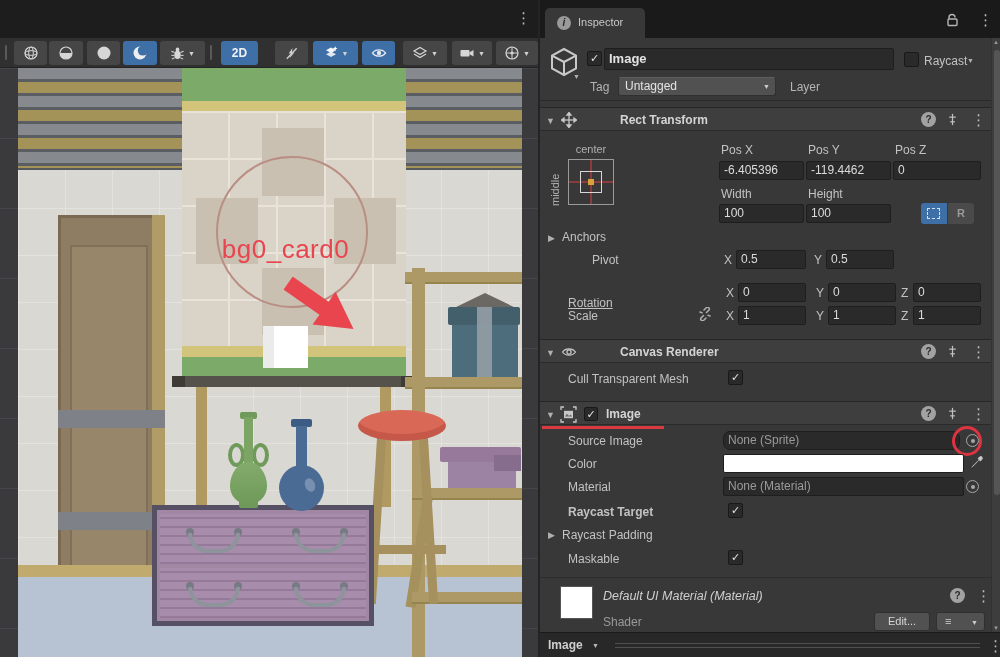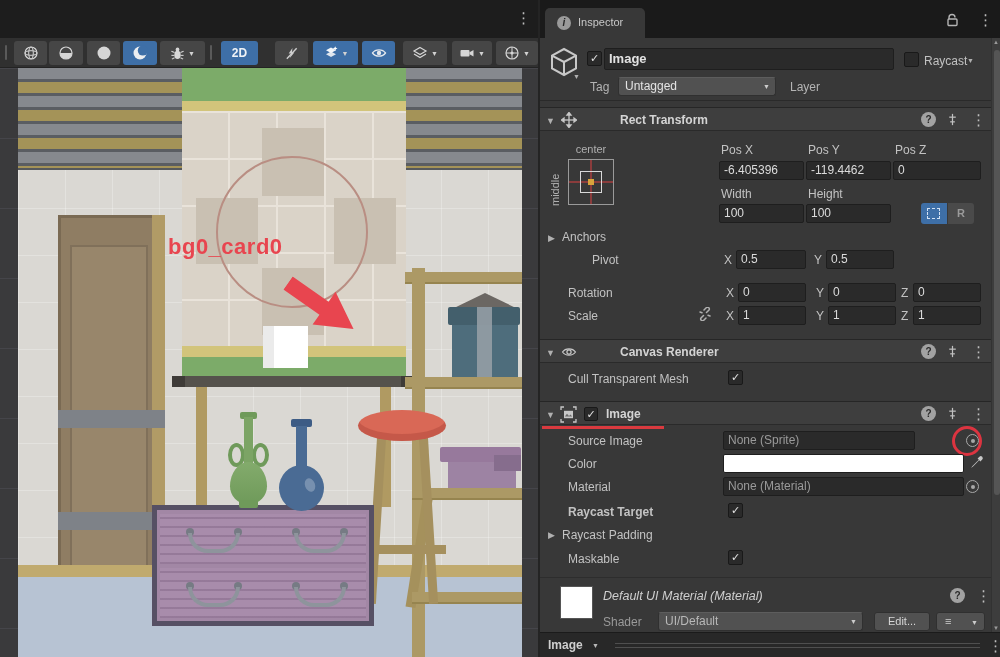--- a/index.html
+++ b/index.html
@@ -27,21 +27,21 @@
   .wall-grid { background-image:linear-gradient(90deg,rgba(255,255,255,.25) 1px,transparent 1px),
     linear-gradient(0deg,rgba(255,255,255,.25) 1px,transparent 1px); background-size:47px 47px; }
   .slats { background-image:repeating-linear-gradient(180deg,
     #86898e 0 11px,#5a5d62 11px 14px,#a49358 14px 25px,#5a5d62 25px 28px);
     border-bottom:2px solid #55585c; }
   .grain { background-image:repeating-linear-gradient(0deg, rgba(94,66,99,.25) 0 2px, transparent 2px 9px); }
   .handle-arc { position:absolute; left:2px; top:5px; width:52px; height:20px;
     border:4px solid #8e949c; border-top:none; border-radius:0 0 26px 26px; }
   .screw { position:absolute; top:0; width:8px; height:8px; border-radius:50%; background:#767b84; }
 
-  .annot-label { color:#e8454f; font-weight:700; font-size:22px; letter-spacing:.5px; }
+  .annot-label { color:#e8454f; font-weight:400; font-size:26px; letter-spacing:.5px; text-align:center; }
 
   
   #inspector { position:absolute; left:540px; top:0; width:460px; height:657px; background:#383838; }
   .insp-tabbar { position:absolute; left:0; top:0; width:460px; height:38px; background:#1a1a1a; }
   .insp-tab { position:absolute; left:5px; top:8px; width:100px; height:30px; background:#383838;
     border-radius:5px 5px 0 0; }
   .i-lbl { position:absolute; color:#c2c2c2; font-size:12px; line-height:14px; white-space:nowrap; }
   .i-field { position:absolute; background:#2a2a2a; border:1px solid #1e1e1e; border-radius:2px;
     color:#dcdcdc; font-size:12px; line-height:16px; padding:0 4px; height:19px;
     overflow:hidden; white-space:nowrap; }
@@ -343,21 +343,21 @@
 
     <span class="fold" style="left:8px; top:233px;">▶</span>
     <span class="i-lbl" style="left:22px; top:230px;">Anchors</span>
 
     <span class="i-lbl" style="left:28px; top:253px;margin-left:24px;">Pivot</span>
     <span class="i-lbl" style="left:184px; top:253px;">X</span>
     <div class="i-field" style="left:196px; top:250px; width:70px;">0.5</div>
     <span class="i-lbl" style="left:274px; top:253px;">Y</span>
     <div class="i-field" style="left:286px; top:250px; width:68px;">0.5</div>
 
-    <span class="i-lbl" style="left:28px; top:286px;">Rotation</span>
+    <span class="i-lbl" style="left:28px; top:296px;text-decoration:underline;">Rotation</span>
     <span class="i-lbl" style="left:186px; top:286px;">X</span>
     <div class="i-field" style="left:198px; top:283px; width:68px;">0</div>
     <span class="i-lbl" style="left:276px; top:286px;">Y</span>
     <div class="i-field" style="left:288px; top:283px; width:68px;">0</div>
     <span class="i-lbl" style="left:361px; top:286px;">Z</span>
     <div class="i-field" style="left:373px; top:283px; width:68px;">0</div>
 
     <span class="i-lbl" style="left:28px; top:309px;">Scale</span>
     <span class="abs" style="left:158px; top:307px;">
       <svg width="14" height="14" viewBox="0 0 14 14" stroke="#b0b0b0" stroke-width="1.5" fill="none" stroke-linecap="round">
@@ -418,21 +418,21 @@
             <line x1="8" y1="2" x2="8" y2="14"></line>
             <line x1="4.5" y1="5.5" x2="11.5" y2="5.5"></line>
             <line x1="5.5" y1="10.5" x2="10.5" y2="10.5"></line>
           </svg>
       </span>
       <span class="abs kebab" style="left:431px; top:4px;">⋮</span>
     </div>
     <div class="abs" style="left:2px; top:426px; width:122px; height:3px; background:#d93a3f;"></div>
 
     <span class="i-lbl" style="left:28px; top:434px;">Source Image</span>
-    <div class="i-field" style="left:183px; top:431px; width:192px; color:#9a9a9a;">None (Sprite)</div>
+    <div class="i-field" style="left:183px; top:431px; width:237px; color:#9a9a9a;border-radius:7px;">None (Sprite)</div>
     <span class="picker" style="left:426px; top:434px;"></span>
     <div class="abs" style="left:412px; top:426px; width:30px; height:30px; border:3px solid #dc3440; border-radius:50%;"></div>
 
     <span class="i-lbl" style="left:28px; top:457px;">Color</span>
     <div class="abs" style="left:183px; top:454px; width:241px; height:19px; background:#ffffff; border:1px solid #1e1e1e; border-radius:2px;"></div>
     <span class="abs" style="left:429px; top:455px;">
       <svg width="15" height="15" viewBox="0 0 15 15">
           <path d="M13.2,1.8 a2,2 0 0 0 -2.8,0 L8.6,3.6 11.4,6.4 13.2,4.6 a2,2 0 0 0 0,-2.8 Z" fill="#c8c8c8"></path>
           <path d="M9.8,4.8 L3.5,11 2,13 4,11.5 10.2,5.2 Z" fill="#c8c8c8"></path>
         </svg>
@@ -448,21 +448,20 @@
     <span class="i-lbl" style="left:22px; top:528px;">Raycast Padding</span>
     <span class="i-lbl" style="left:28px; top:552px;">Maskable</span>
     <span class="cbx" style="left:188px; top:550px;">✓</span>
 
     <div class="abs" style="left:0; top:577px; width:451px; height:1px; background:#2d2d2d;"></div>
     <div class="abs" style="left:20px; top:586px; width:33px; height:33px; background:#ffffff; border:1px solid #555;"></div>
     <span class="i-lbl" style="left:63px; top:589px; color:#cfcfcf; font-size:12.5px;font-style:italic;">Default UI Material (Material)</span>
     <span class="help-ico" style="left:410px; top:588px;">?</span>
     <span class="abs kebab" style="left:436px; top:588px;">⋮</span>
     <span class="i-lbl" style="left:63px; top:615px; color:#9a9a9a;">Shader</span>
-    <div class="ddl" style="left:118px; top:612px; width:205px; color:#b8b8b8;"><span>UI/Default</span><span class="car">▼</span></div>
     <div class="abs" style="left:334px; top:612px; width:56px; height:19px; background:#515151; border:1px solid #303030; border-radius:3px; color:#d6d6d6; font-size:11px; text-align:center; line-height:17px;">Edit...</div>
     <div class="abs" style="left:396px; top:612px; width:49px; height:19px; background:#515151; border:1px solid #303030; border-radius:3px;">
       <span class="abs" style="left:8px; top:2px; color:#cfcfcf; font-size:11px;">≡</span>
       <span class="abs" style="right:6px; top:6px; font-size:7px; color:#ccc;">▼</span>
     </div>
 
     <div class="abs" style="left:451px; top:38px; width:9px; height:594px; background:#3d3d3d; border-left:1px solid #323232;">
       <span class="abs" style="left:1px; top:1px; font-size:6px; color:#9a9a9a;">▲</span>
       <div class="abs" style="left:1.5px; top:12px; width:6px; height:445px; background:#555555; border-radius:3px;"></div>
       <span class="abs" style="left:1px; bottom:1px; font-size:6px; color:#9a9a9a;">▼</span>

